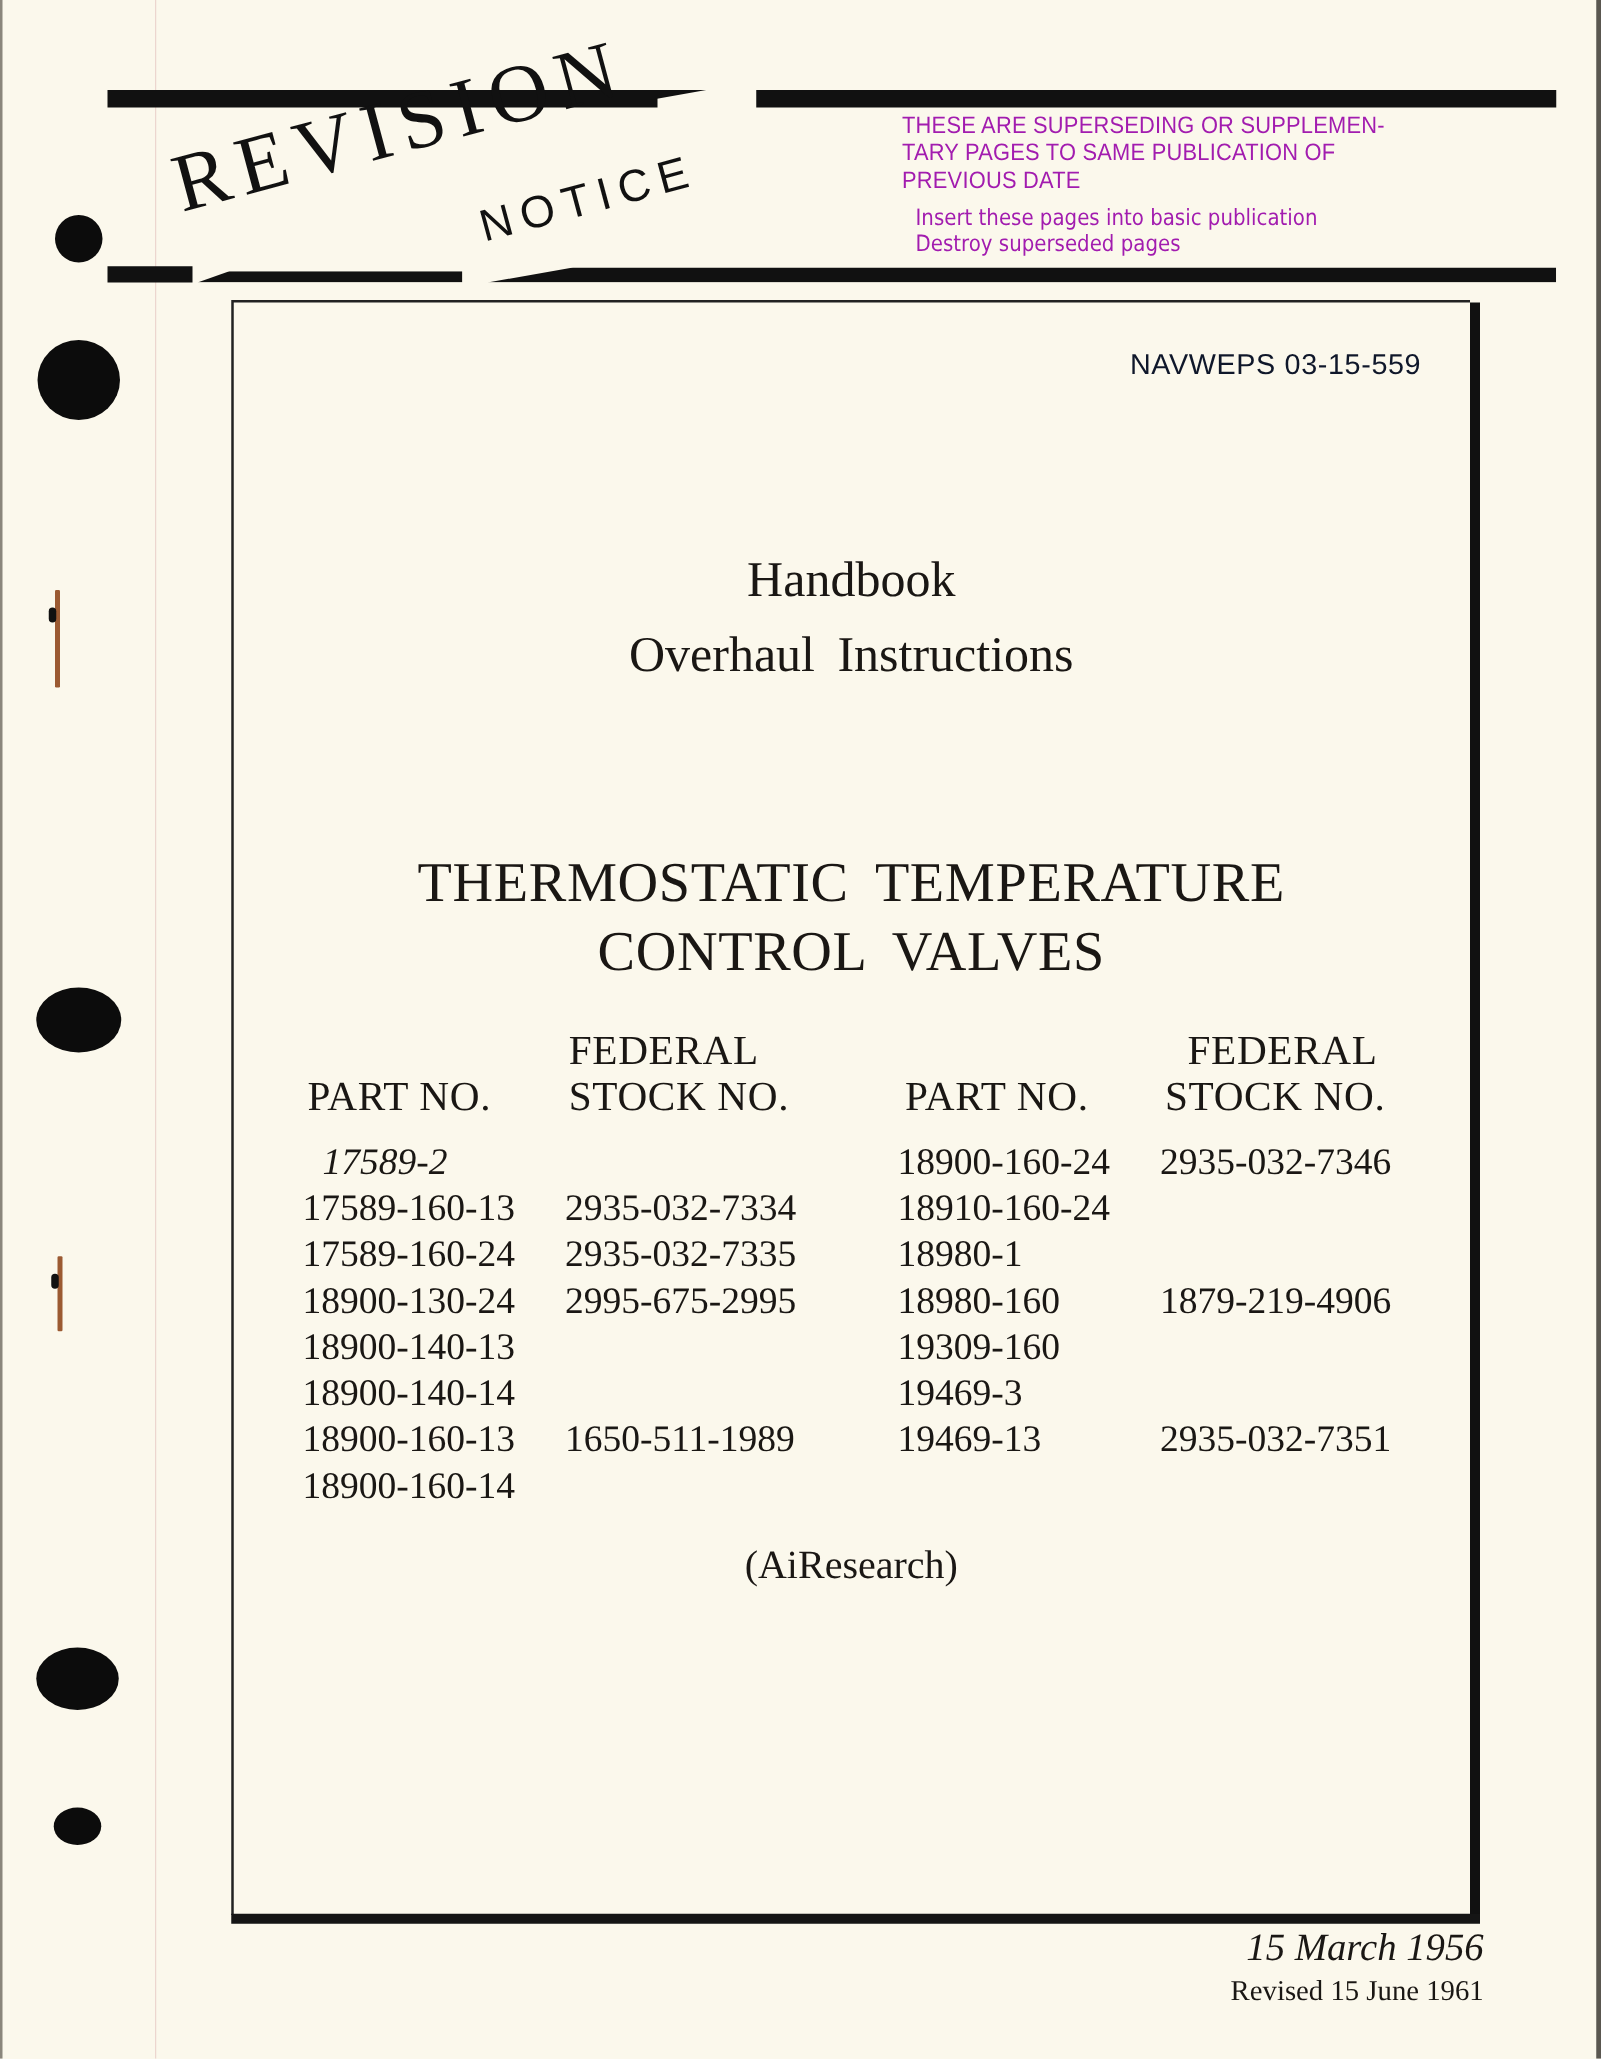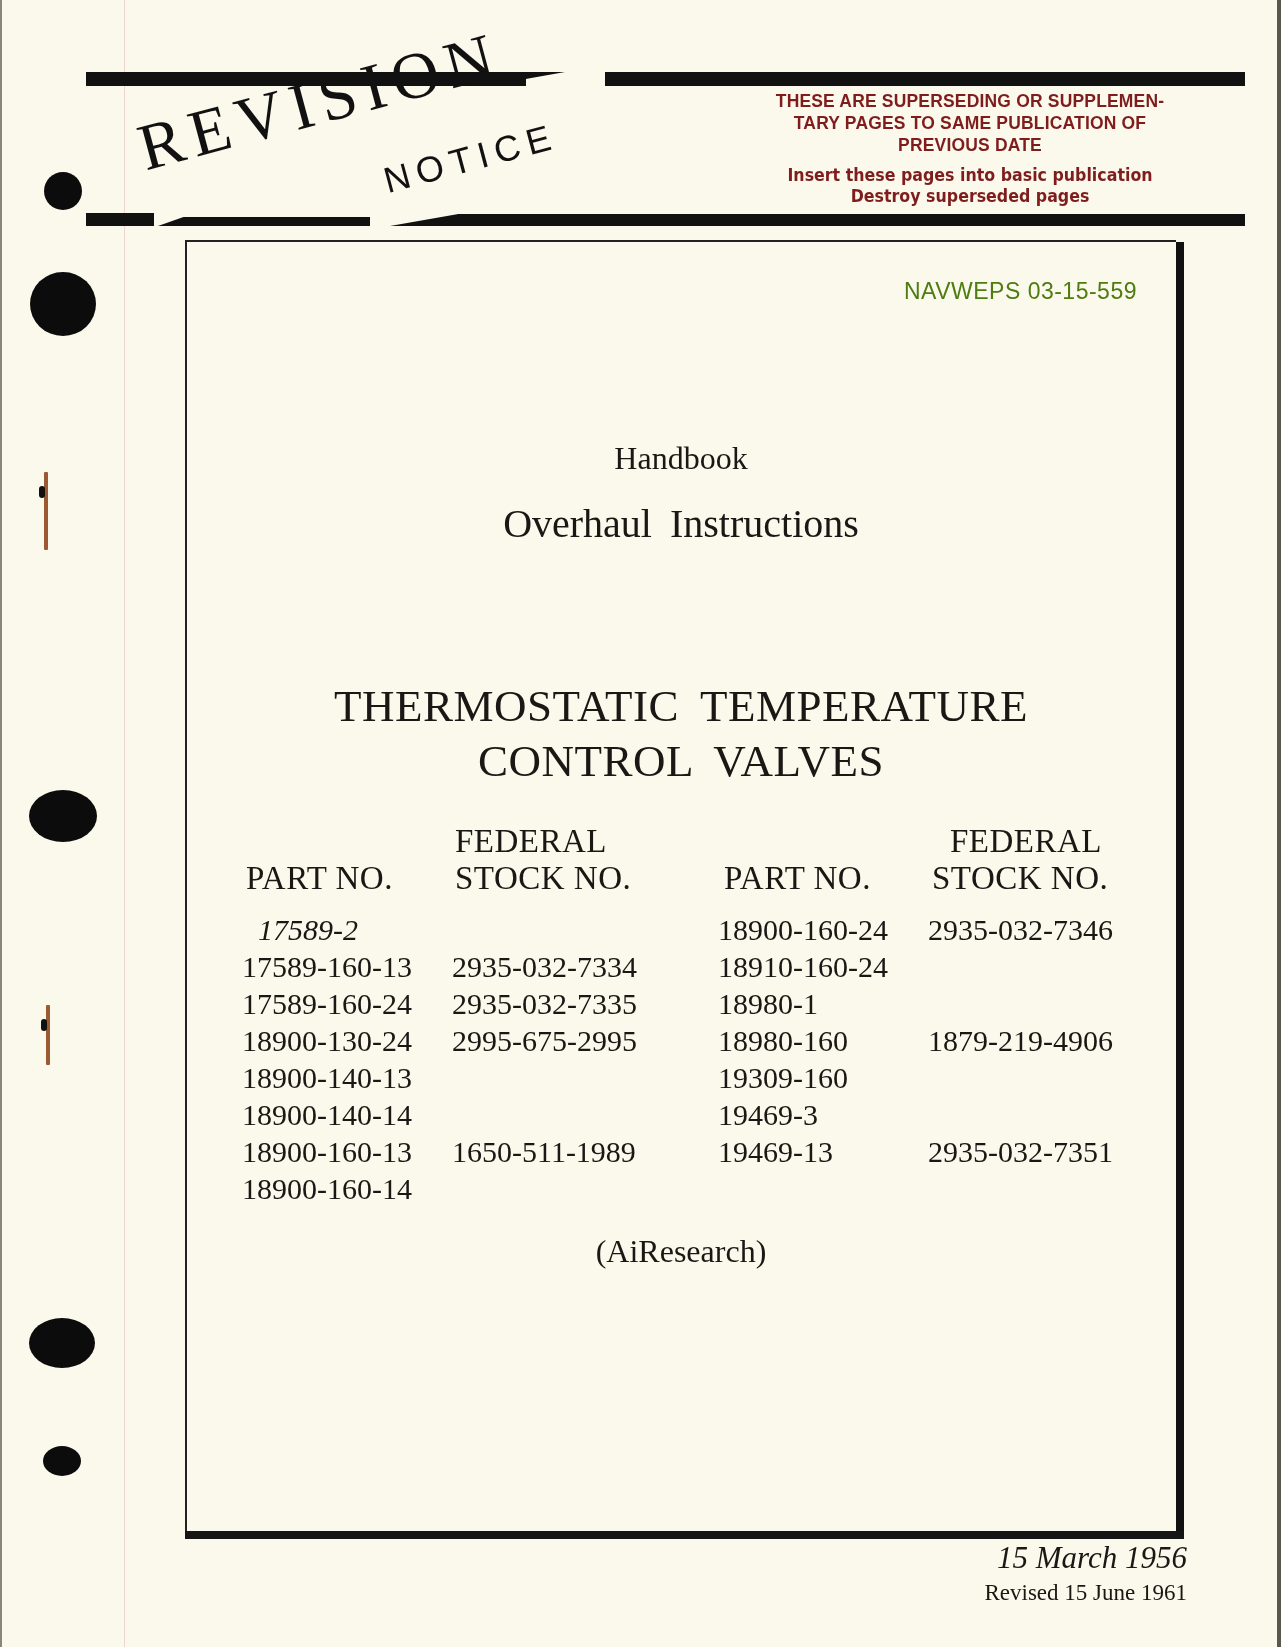--- a/index.html
+++ b/index.html
@@ -24,39 +24,39 @@
     transform: rotate(-15deg); transform-origin: left bottom; color: #111;
     white-space: nowrap;
   }
   .notice-word {
     position: absolute; left: 390px; top: 160px;
     font-family: "Liberation Sans", sans-serif; font-size: 36px; letter-spacing: 7px;
     transform: rotate(-15deg); transform-origin: left bottom; color: #111;
     white-space: nowrap;
   }
   .header-note {
-    position: absolute; left: 700px; top: 90px; width: 540px; text-align: center;
-    font-family: "Liberation Sans", sans-serif; font-weight: bold; color: #7f1d1d;
+    position: absolute; left: 700px; top: 90px; width: 540px; text-align: left;
+    font-family: "Liberation Sans", sans-serif; font-weight: normal; color: #a21caf;
   }
   .header-note .caps { font-size: 19px; line-height: 22px; letter-spacing: 0.2px; transform: scaleX(0.92); }
   .header-note .instr { font-size: 18px; line-height: 21px; margin-top: 8px; font-family: "DejaVu Sans", sans-serif; transform: scaleX(0.88); }
 
   
   .frame-top { position: absolute; left: 186px; top: 240px; width: 990px; height: 2px; background: #222; }
   .frame-left { position: absolute; left: 185px; top: 240px; width: 2px; height: 1292px; background: #222; }
   .frame-right { position: absolute; left: 1176px; top: 242px; width: 8px; height: 1296px; background: #111; }
   .frame-bottom { position: absolute; left: 185px; top: 1531px; width: 999px; height: 8px; background: #151515; }
 
   .doc-number {
     position: absolute; right: 144px; top: 278px;
-    font-family: "Liberation Sans", sans-serif; font-size: 23px; color: #4d7c0f;
+    font-family: "Liberation Sans", sans-serif; font-size: 23px; color: #0f172a;
     letter-spacing: 0.5px;
   }
   .center { position: absolute; left: 186px; width: 990px; text-align: center; }
-  .handbook { top: 440px; font-size: 32px; }
+  .handbook { top: 440px; font-size: 40px; }
   .overhaul { top: 500px; font-size: 40px; word-spacing: 8px; }
   .title1 { top: 680px; font-size: 45px; word-spacing: 10px; letter-spacing: 0.5px; }
   .title2 { top: 735px; font-size: 45px; word-spacing: 10px; letter-spacing: 0.5px; }
 
   .col-head { position: absolute; font-size: 33px; white-space: nowrap; letter-spacing: 0.5px; }
   .row-cell { position: absolute; font-size: 30px; white-space: nowrap; }
 
   .manufacturer { top: 1233px; font-size: 32px; }
   .published { position: absolute; left: 186px; width: 990px; text-align: center;
     font-family: "Liberation Sans", sans-serif; font-size: 21px; line-height: 26px; letter-spacing: 0.8px; word-spacing: 4px; top: 1380px; color: #1b1b1b; }

